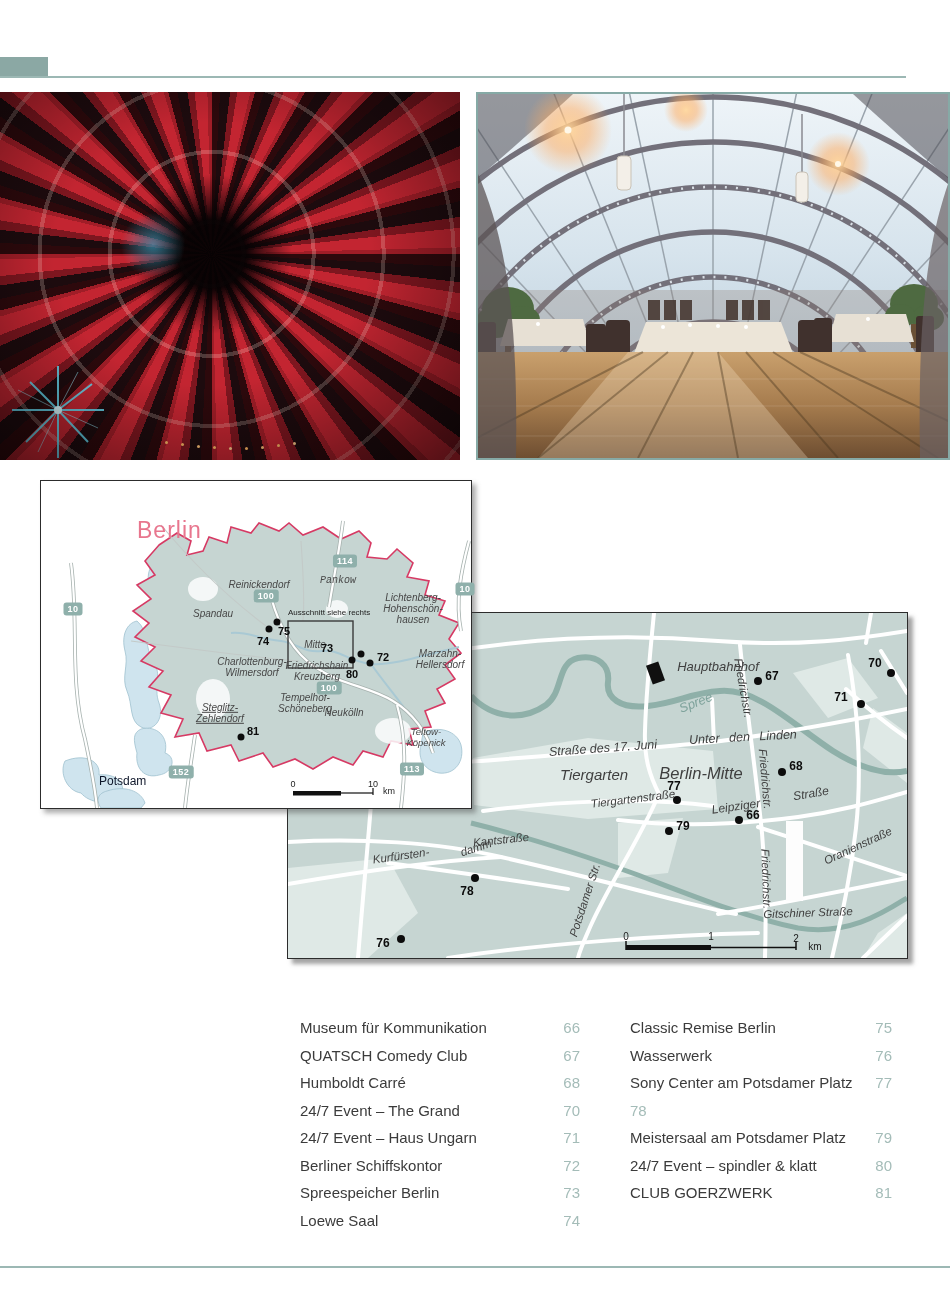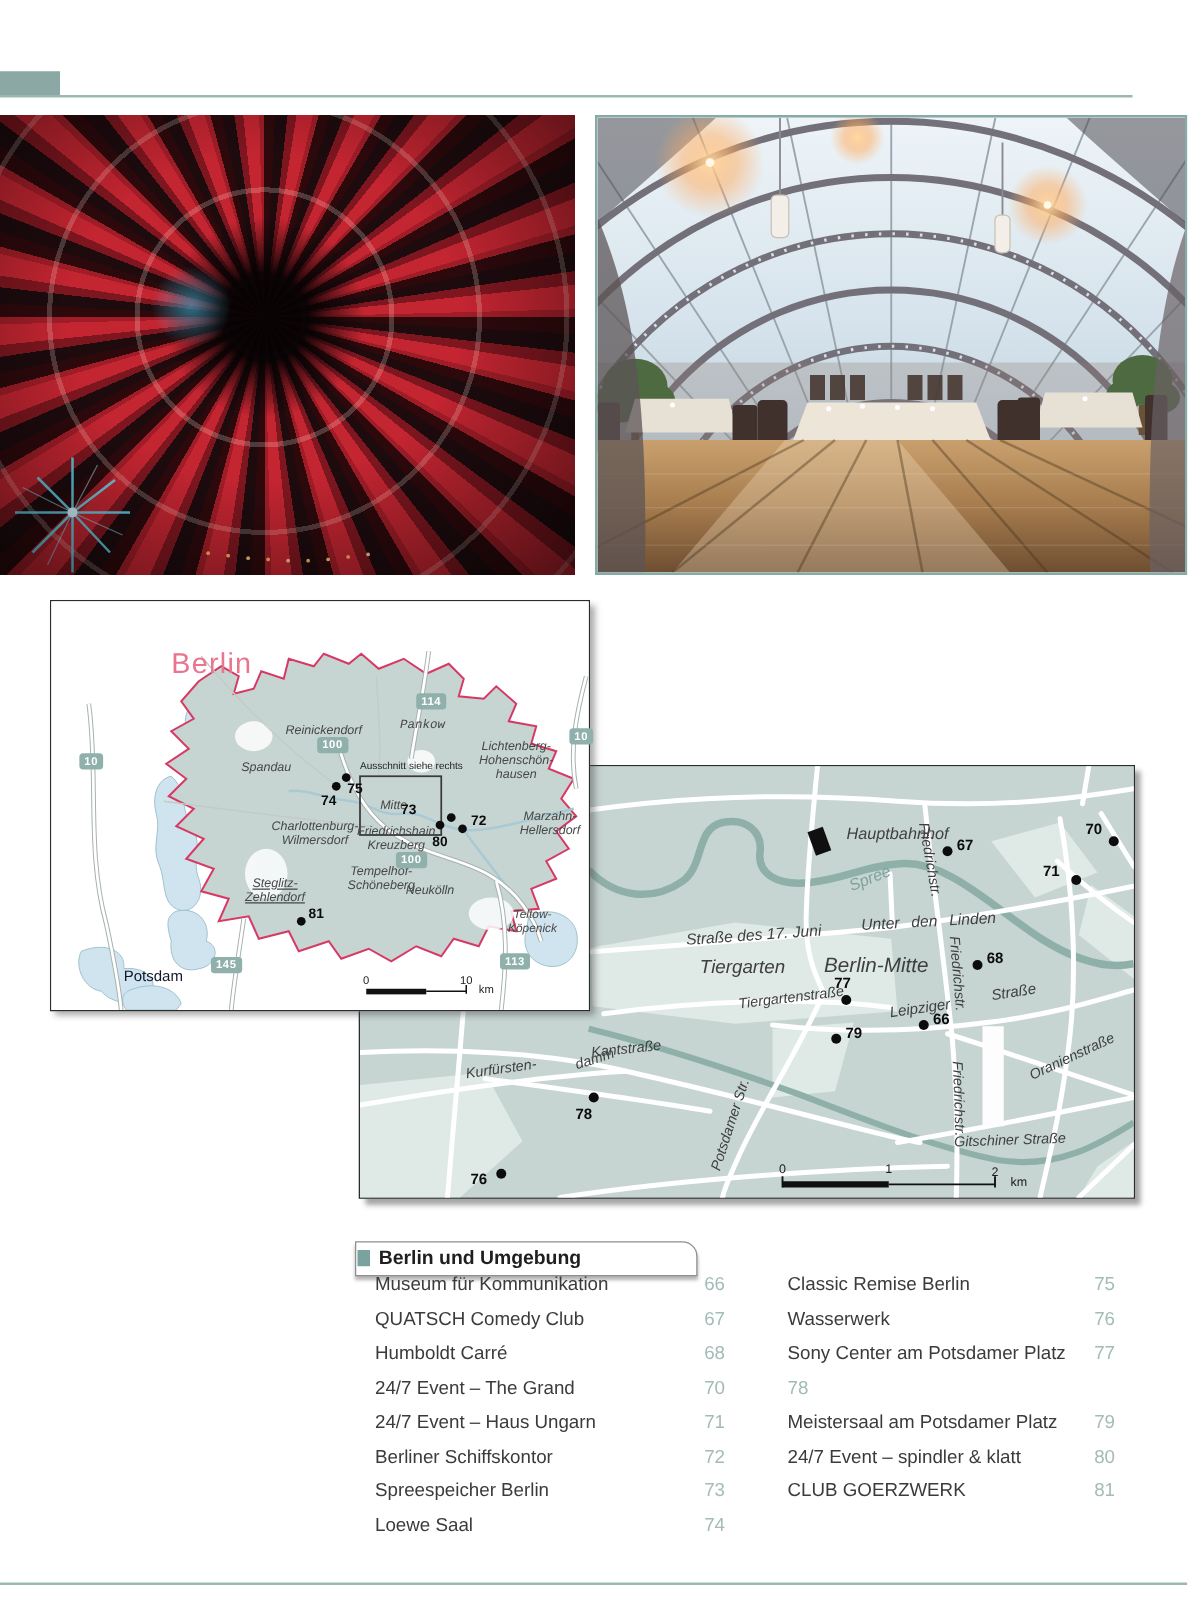--- a/index.html
+++ b/index.html
@@ -393,45 +393,41 @@
     <span class="ovl" style="left:179px;top:232px;text-decoration:underline;">Steglitz-
 Zehlendorf</span>
     <span class="ovl" style="left:303px;top:232px;">Neukölln</span>
     <span class="ovl" style="left:385px;top:257px;font-size:9.5px;">Teltow-Köpenick</span>
 
     <span class="badge" style="left:32px;top:128px;">10</span>
     <span class="badge" style="left:225px;top:115px;">100</span>
     <span class="badge" style="left:304px;top:80px;">114</span>
     <span class="badge" style="left:424px;top:108px;">10</span>
     <span class="badge" style="left:288px;top:207px;">100</span>
-    <span class="badge" style="left:140px;top:291px;">145</span>
+    <span class="badge" style="left:140px;top:291px;">152</span>
     <span class="badge" style="left:371px;top:288px;">113</span>
 
     <div class="mdot" style="left:228px;top:148px;"></div>
     <div class="mdot" style="left:236px;top:141px;"></div>
     <span class="mnum" style="left:222px;top:160px;">74</span>
     <span class="mnum" style="left:243px;top:150px;">75</span>
     <div class="mdot" style="left:311px;top:179px;"></div>
     <div class="mdot" style="left:320px;top:173px;"></div>
     <div class="mdot" style="left:329px;top:182px;"></div>
     <span class="mnum" style="left:286px;top:167px;">73</span>
     <span class="mnum" style="left:342px;top:176px;">72</span>
     <span class="mnum" style="left:311px;top:193px;">80</span>
     <div class="mdot" style="left:200px;top:256px;"></div>
     <span class="mnum" style="left:212px;top:250px;">81</span>
 
     <span class="scale-num" style="left:252px;top:303px;">0</span>
     <span class="scale-num" style="left:332px;top:303px;">10</span>
     <span class="scale-num" style="left:348px;top:310px;">km</span>
   </div>
 
-  <div id="dir-header">
-    <div class="sq"></div>
-    <div class="txt">Berlin und Umgebung</div>
-  </div>
   <div id="dir-left" class="dir-col">
       <div class="dir-row">
         <div>
           <div class="dir-label">Museum für Kommunikation</div>
         </div>
         <div class="dir-page">66</div>
       </div>
       <div class="dir-row">
         <div>
           <div class="dir-label">QUATSCH Comedy Club</div>

